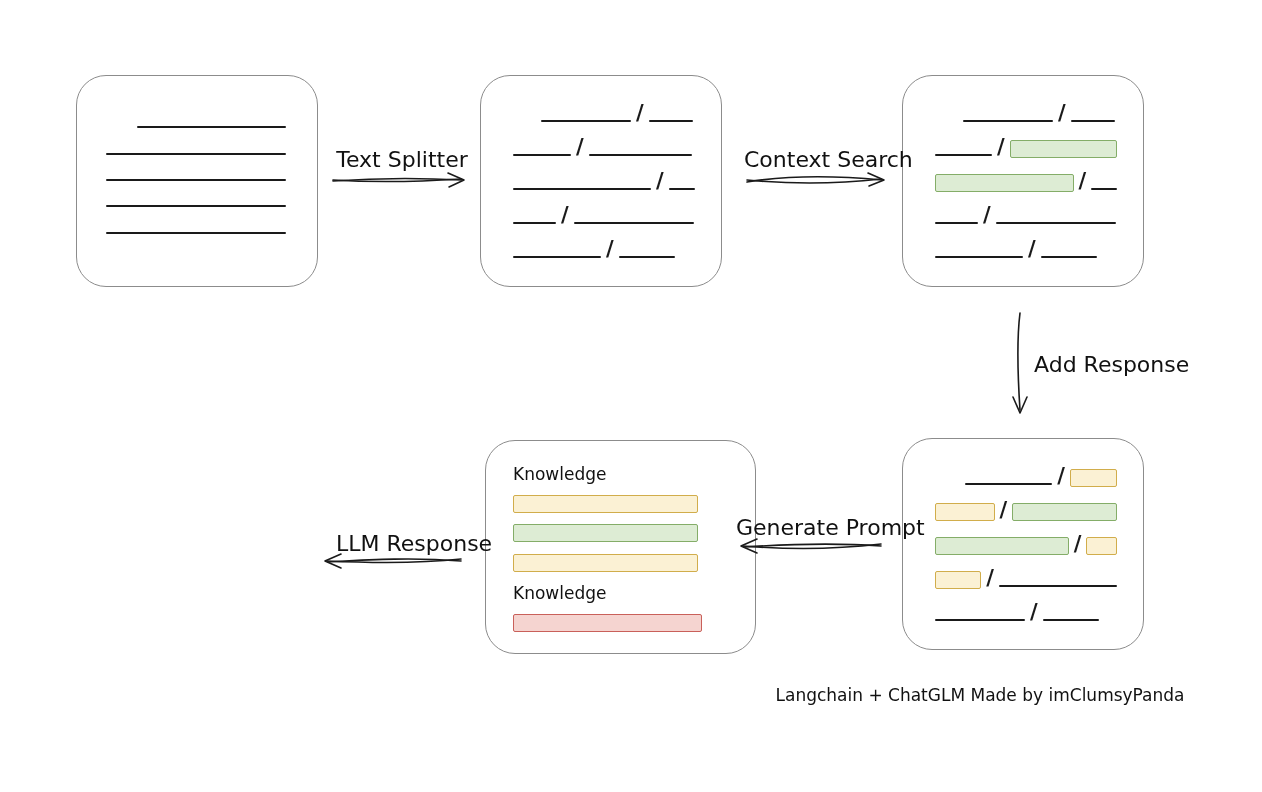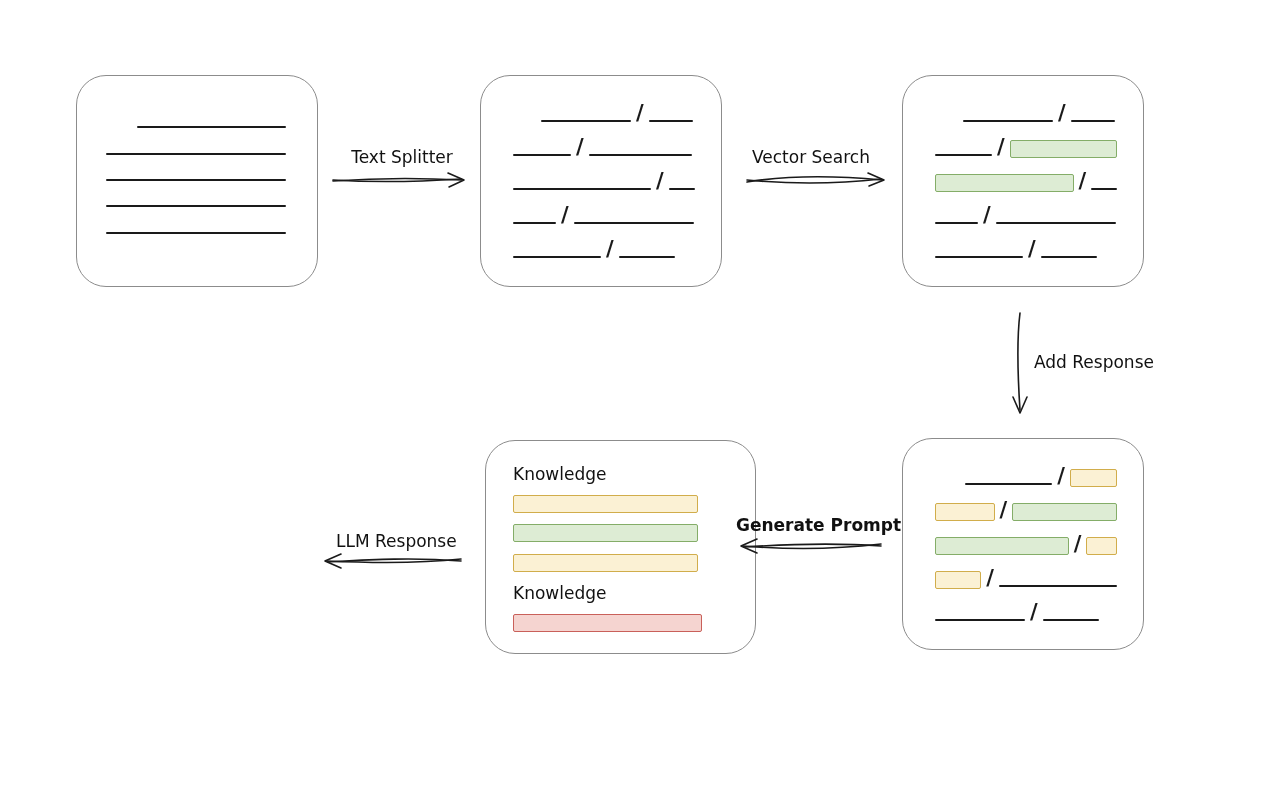--- a/index.html
+++ b/index.html
@@ -43,25 +43,25 @@
   .chunk.green {background:var(--green-fill);  border-color:var(--green-border);}
   .chunk.yellow{background:var(--yellow-fill); border-color:var(--yellow-border);}
   .chunk.red   {background:var(--red-fill);    border-color:var(--red-border);}
   .heading{font-size:17px; color:#111;}
 
   #arrow-layer{position:absolute; left:0; top:0; pointer-events:none;}
   #arrow-layer path, #arrow-layer polyline{
     fill:none; stroke:var(--ink); stroke-width:1.6;
     stroke-linecap:round; stroke-linejoin:round;
   }
-  .label{position:absolute; font-size:17px; color:#111; white-space:nowrap;}
+  .label{position:absolute; font-size:22px; color:#111; white-space:nowrap;}
   #lbl-text-splitter  {left:336px; top:147px; width:132px; text-align:center;}
   #lbl-vector-search  {left:744px; top:147px; width:134px; text-align:center;}
   #lbl-add-context    {left:1034px; top:352px;}
-  #lbl-generate-prompt{left:736px; top:515px; width:150px; text-align:left;font-weight:bold;}
+  #lbl-generate-prompt{left:736px; top:515px; width:150px; text-align:left;}
   #lbl-llm-response   {left:336px; top:531px; width:128px; text-align:left;}
   #caption{left:770px; top:685px; width:420px; text-align:center; font-size:17px;}
 </style>
 </head>
 <body>
 
 <div id="canvas">
 
   <div class="node" id="box-source">
     <div class="box-content">
@@ -213,18 +213,19 @@
       <polyline points="757,539 741,546 757,553"></polyline>
     </g>
     <g>
       <path d="M461,559 C415,564 370,563 327,561"></path>
       <path d="M461,561 C410,557 365,560 328,562"></path>
       <polyline points="341,554 325,561 341,568"></polyline>
     </g>
   </svg>
 
   <div class="label" id="lbl-text-splitter">Text Splitter</div>
-  <div class="label" id="lbl-vector-search">Vector Search</div>
+  <div class="label" id="lbl-vector-search">Context Search</div>
   <div class="label" id="lbl-add-context">Add Response</div>
   <div class="label" id="lbl-generate-prompt">Generate Prompt</div>
   <div class="label" id="lbl-llm-response">LLM Response</div>
 
+  <div class="label" id="caption">Langchain + ChatGLM Made by imClumsyPanda</div>
 </div>
 
 </body></html>

